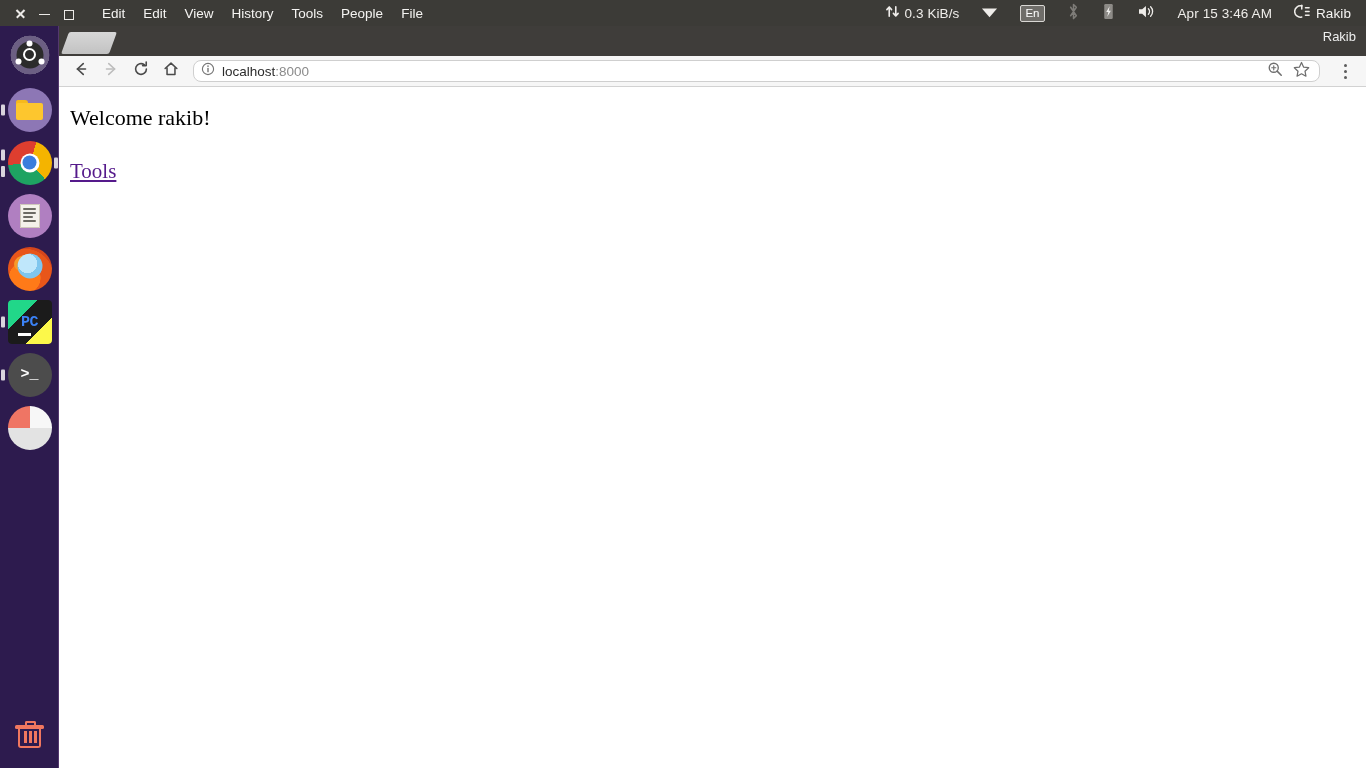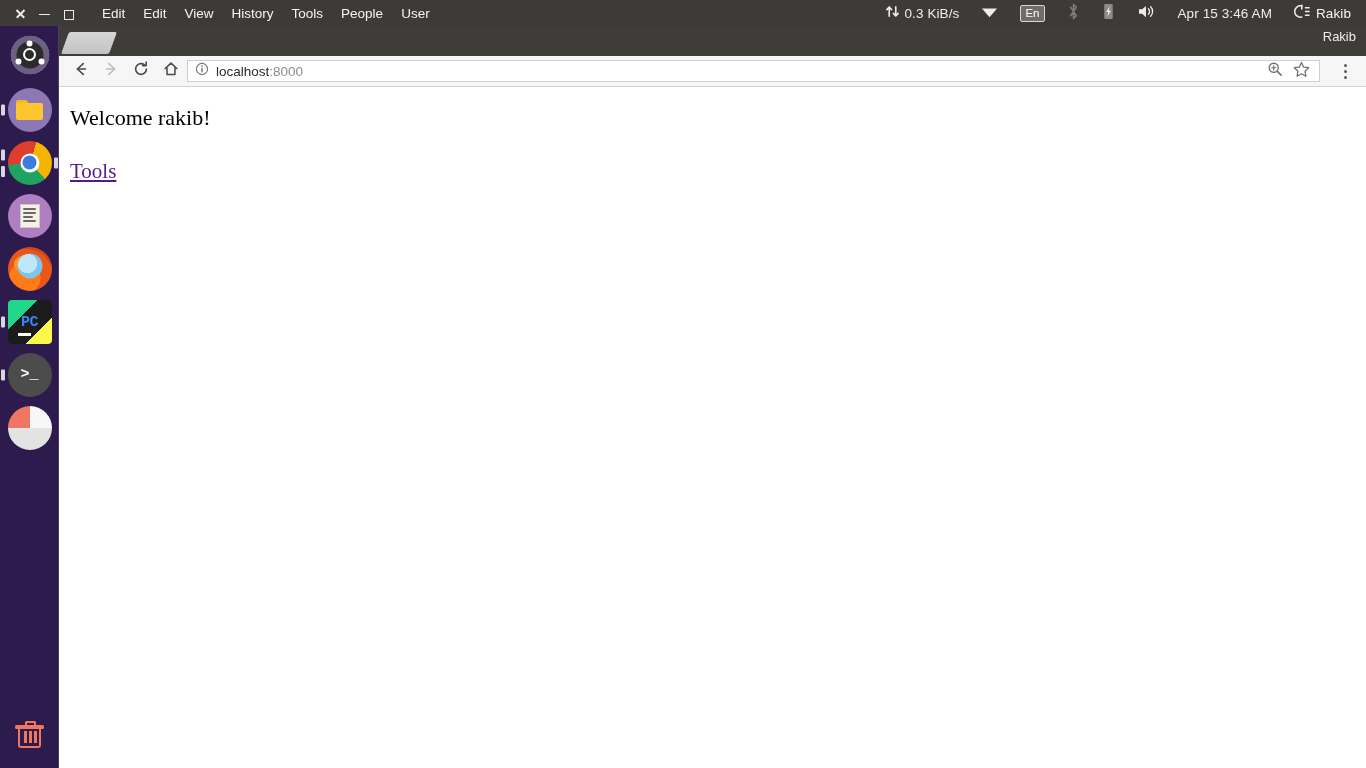--- a/index.html
+++ b/index.html
@@ -247,22 +247,22 @@
   #toolbar {
     height: 31px; background:#f6f6f6;
     border-bottom:1px solid #d2d2d2;
     display:flex; align-items:center; padding:0 8px; gap:2px;
   }
   .nav-btn {
     width:28px; height:28px; display:flex; align-items:center; justify-content:center;
     border-radius:50%;
   }
   #omnibox {
-    flex:1; height:22px; margin-right:6px;
-    background:#fff; border:1px solid #cfcfcf; border-radius:0;
+    flex:1; height:22px; margin-left:6px; margin-right:6px;
+    background:#fff; border:1px solid #cfcfcf; border-radius:8px;
     display:flex; align-items:center; padding:0 7px; gap:7px;
   }
   .omni-url { font-size:13.5px; color:#2b2b2b; white-space:nowrap; }
   .omni-url .port { color:#8b8b8b; }
   .omni-right { display:flex; align-items:center; gap:10px; margin-left:auto; padding-right:2px; }
   #menu-dots {
     width:26px; height:26px; display:flex; flex-direction:column; align-items:center;
     justify-content:center; gap:3px; margin-left:4px; border-radius:50%;
   }
   #menu-dots span { width:3px; height:3px; border-radius:50%; background:#5c5c5c; display:block; }
@@ -294,21 +294,21 @@
       <div class="win-ctrl wc-max"></div>
     </div>
 
     <div id="app-menu">
       <div class="menu-item">Edit</div>
       <div class="menu-item">Edit</div>
       <div class="menu-item">View</div>
       <div class="menu-item">History</div>
       <div class="menu-item">Tools</div>
       <div class="menu-item">People</div>
-      <div class="menu-item">User</div>
+      <div class="menu-item">File</div>
     </div>
 
     <div id="tray">
 
       <div class="tray-item">
         <span>
           <svg width="15" height="15" viewBox="0 0 16 16">
             <path d="M4.5 13 L4.5 4 M4.5 3.2 L2 6 M4.5 3.2 L7 6" stroke="#efedea" stroke-width="1.7" fill="none" stroke-linecap="round"></path>
             <path d="M11.5 3 L11.5 12 M11.5 12.8 L9 10 M11.5 12.8 L14 10" stroke="#efedea" stroke-width="1.7" fill="none" stroke-linecap="round"></path>
           </svg>

